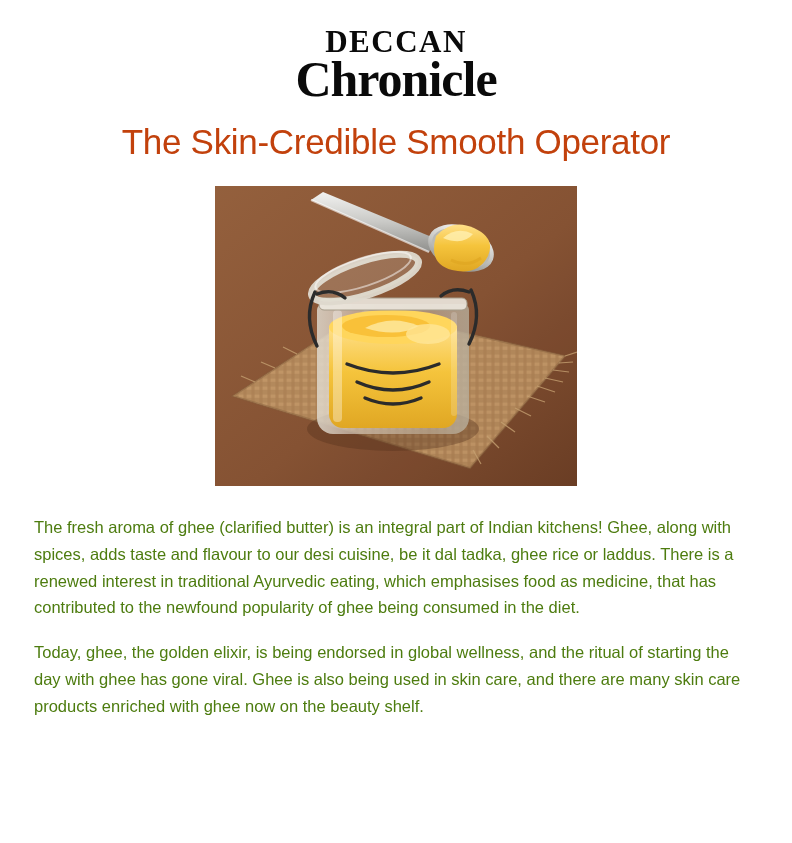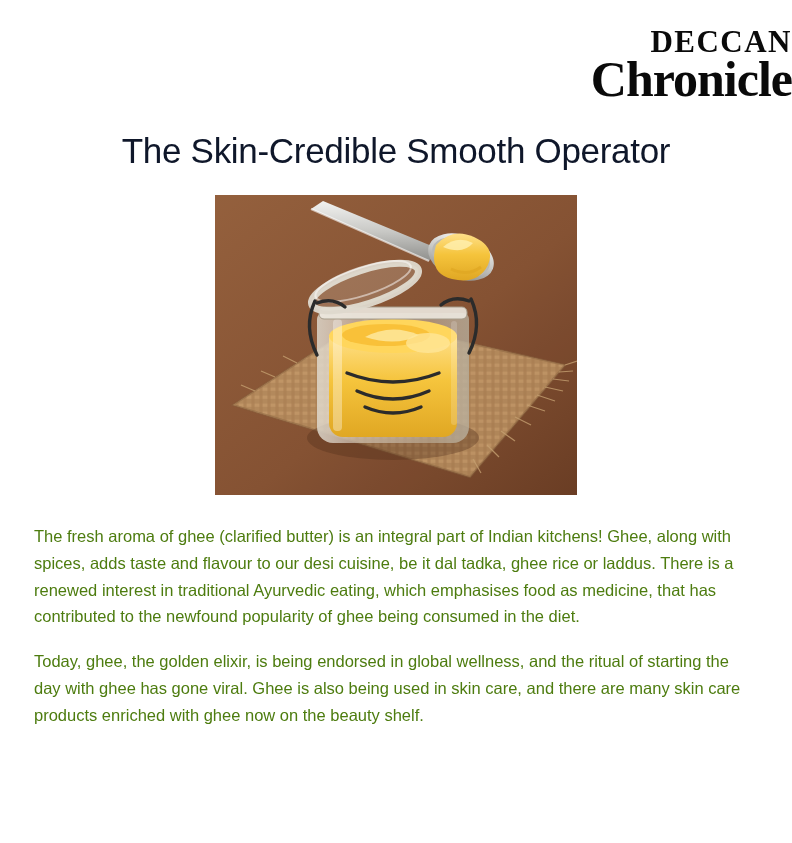--- a/index.html
+++ b/index.html
@@ -17,21 +17,21 @@
 
   .page {
     position: relative;
     width: 792px;
     height: 843px;
     box-sizing: border-box;
   }
 
   
   .masthead {
-    text-align: right;
+    text-align: center;
     padding-top: 26px;
   }
   .masthead-deccan {
     font-family: "Liberation Serif", serif;
     font-weight: bold;
     font-size: 31px;
     letter-spacing: 1.5px;
     line-height: 1;
     color: #0a0a0a;
   }
@@ -44,22 +44,22 @@
     color: #0a0a0a;
     margin-top: -2px;
   }
 
   
   .headline {
     text-align: center;
     font-size: 35px;
     font-weight: normal;
     letter-spacing: -0.3px;
-    color: #0f172a;
-    margin-top: 28px;
+    color: #c2410c;
+    margin-top: 19px;
     padding: 0 14px;
     line-height: 1.15;
   }
 
   
   .figure-wrap {
     margin-top: 24px;
     display: flex;
     justify-content: center;
   }

